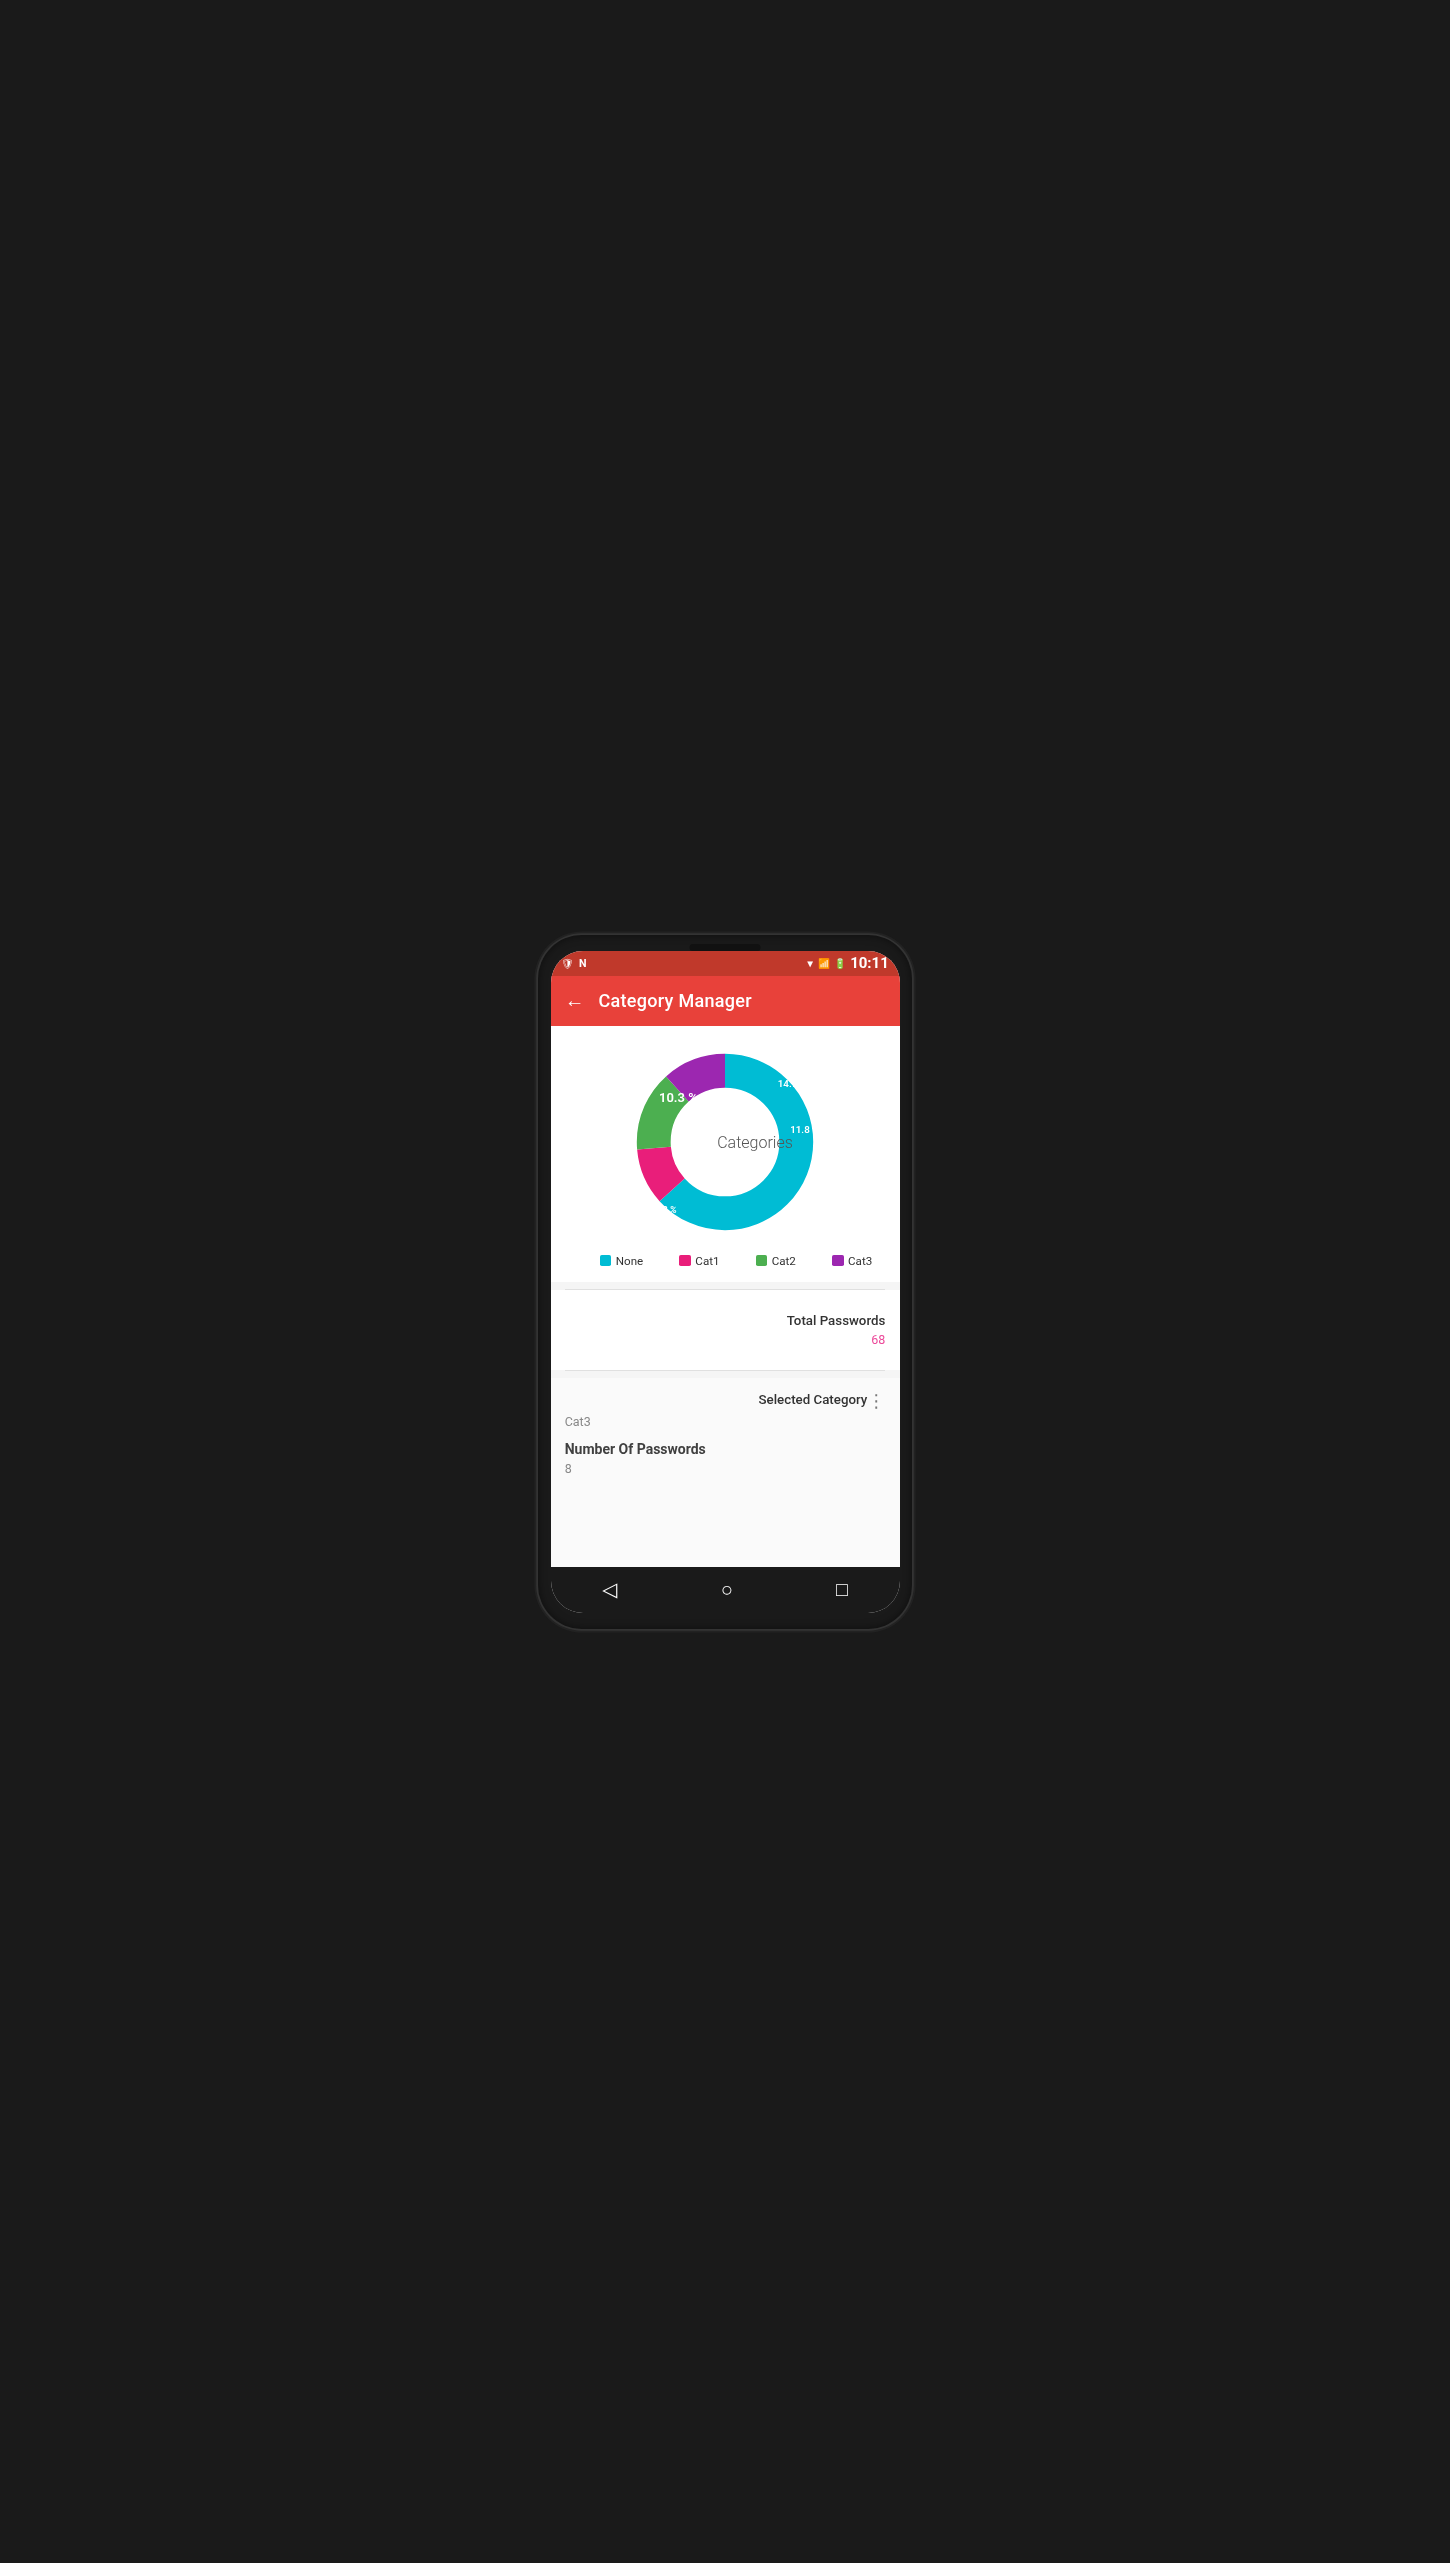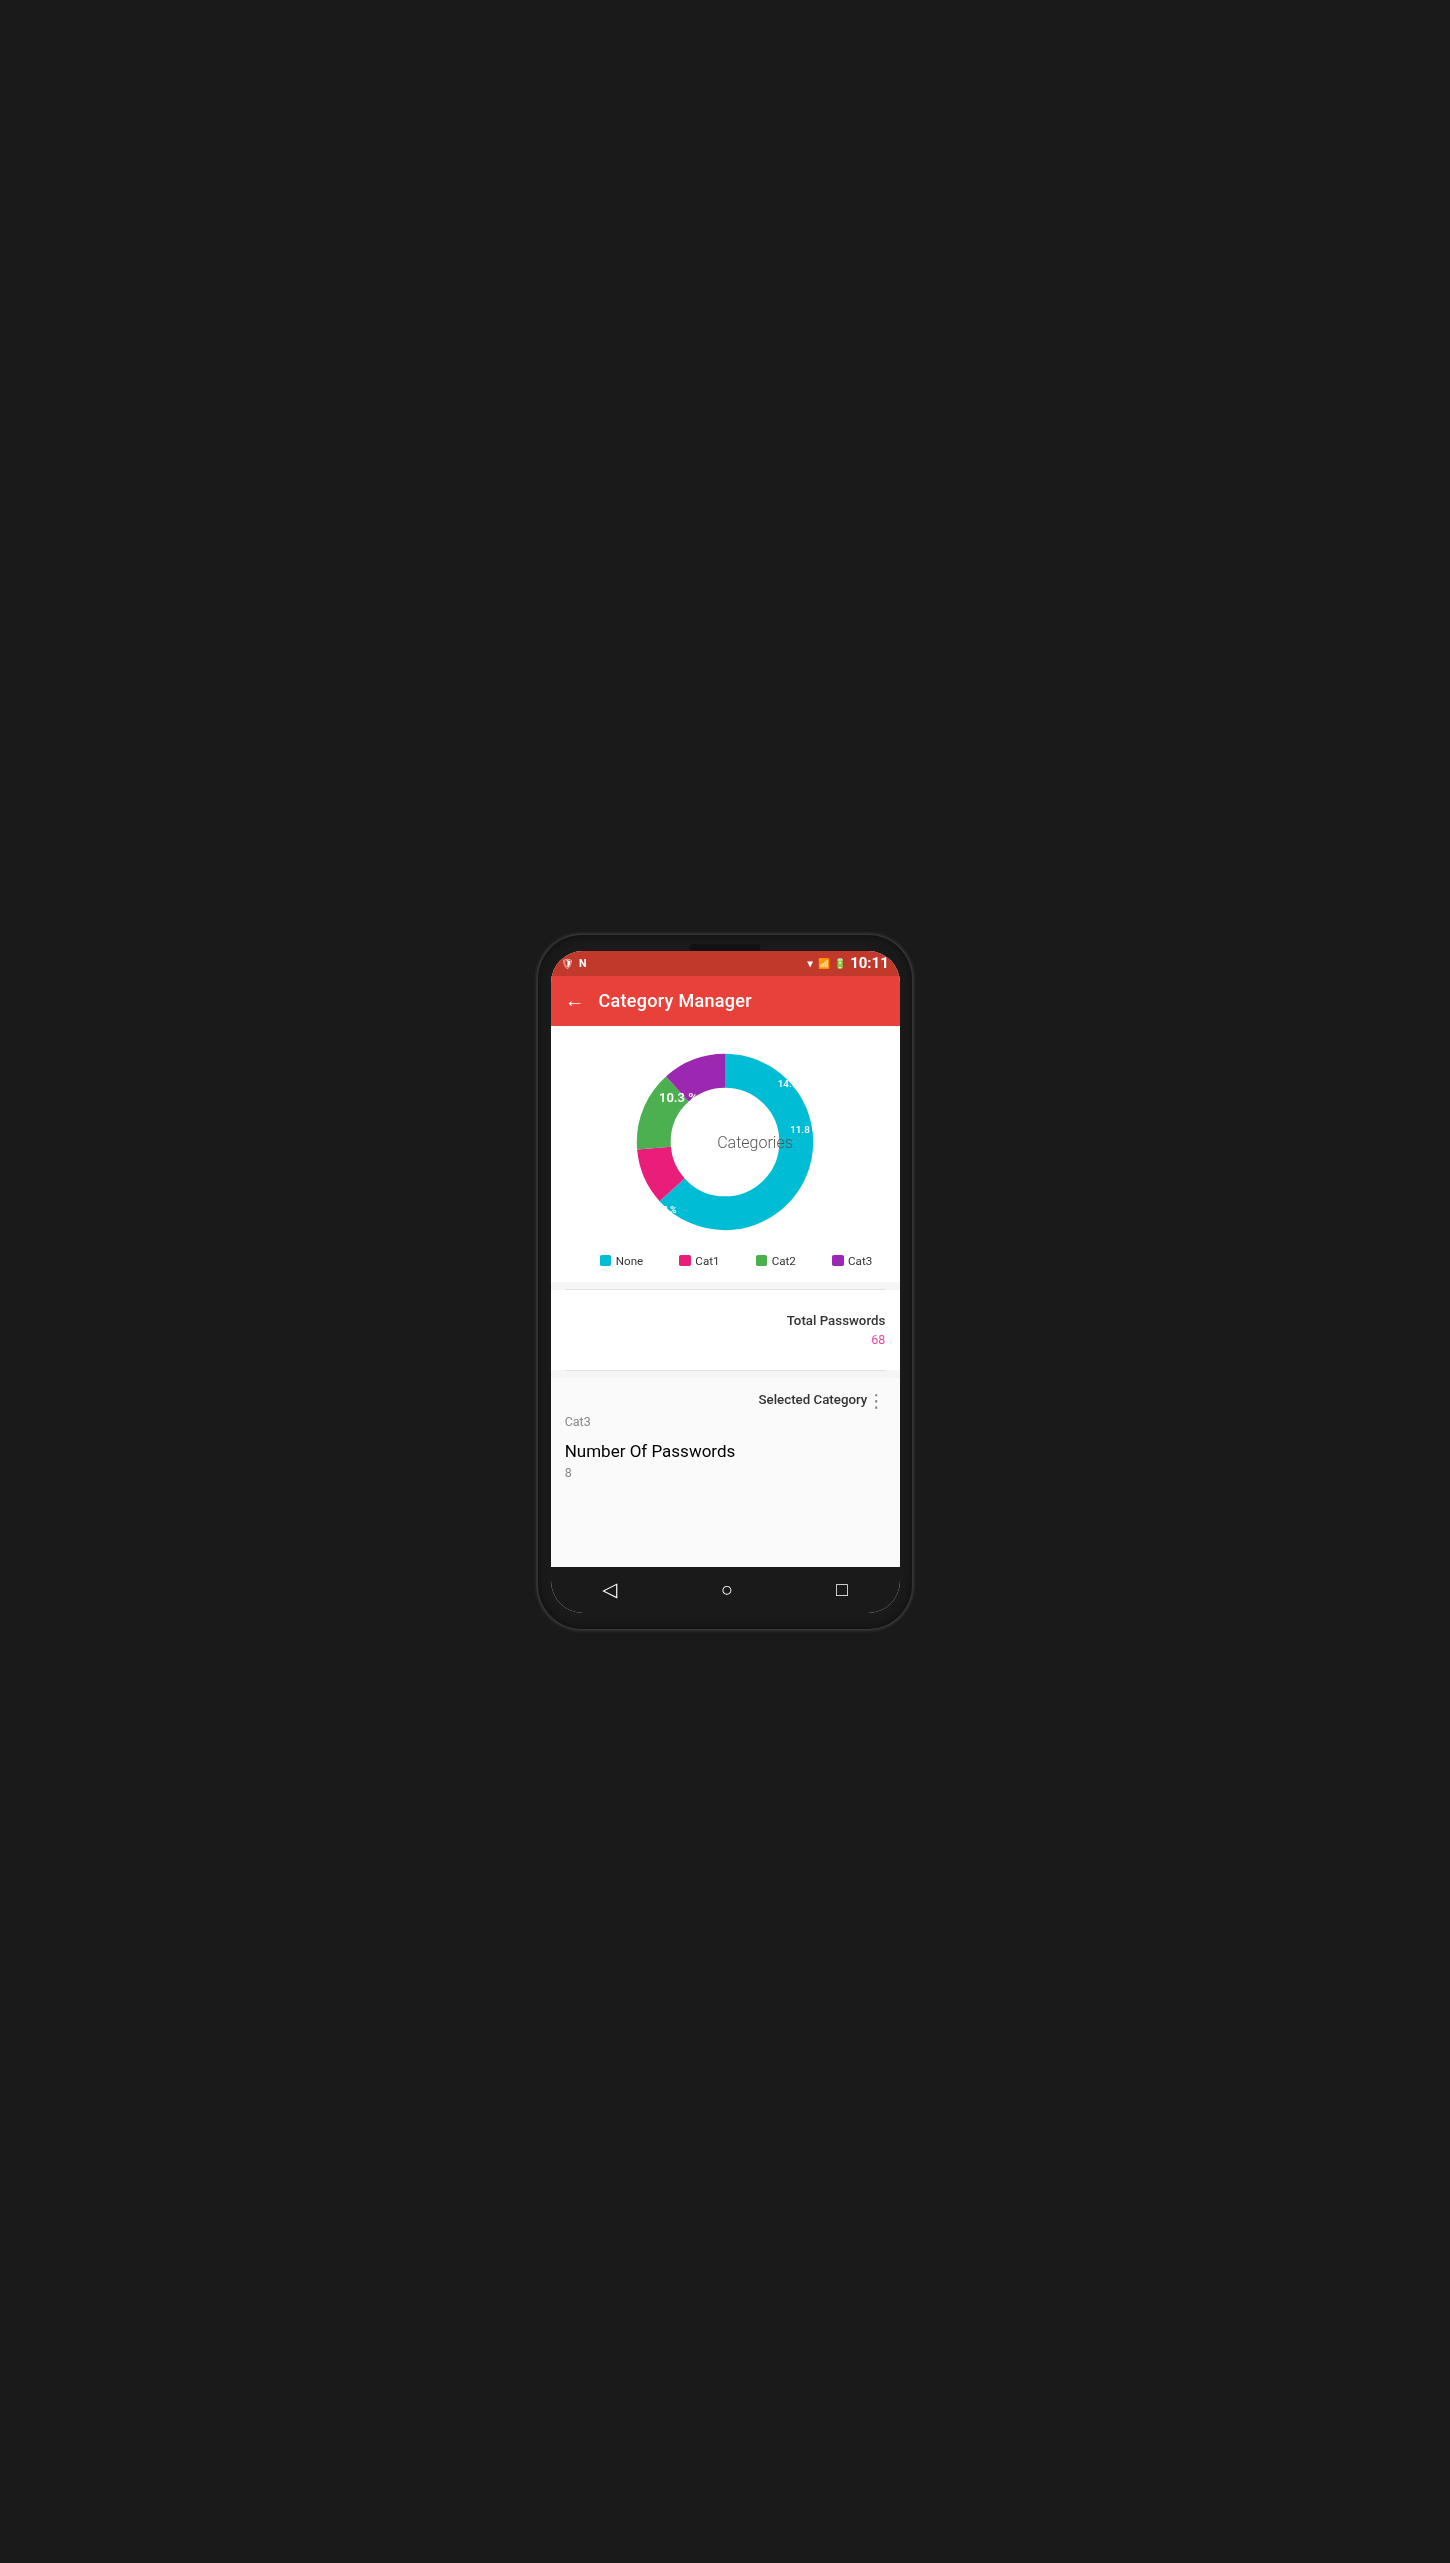--- a/index.html
+++ b/index.html
@@ -182,23 +182,23 @@
       font-size: 18px;
       cursor: pointer;
       line-height: 1;
     }
     .selected-value {
       font-size: 12.5px;
       color: #888;
       margin-top: 3.6px;
     }
     .num-passwords-label {
-      font-size: 17px;
-      color: #000000;
-      font-weight: 400;
+      font-size: 14px;
+      color: #404040;
+      font-weight: 700;
       margin-top: 12.5px;
       margin-bottom: 3.6px;
     }
     .num-passwords-value {
       font-size: 12.5px;
       color: #888;
     }
     
     .nav-bar {
       background: #1a1a1a;

